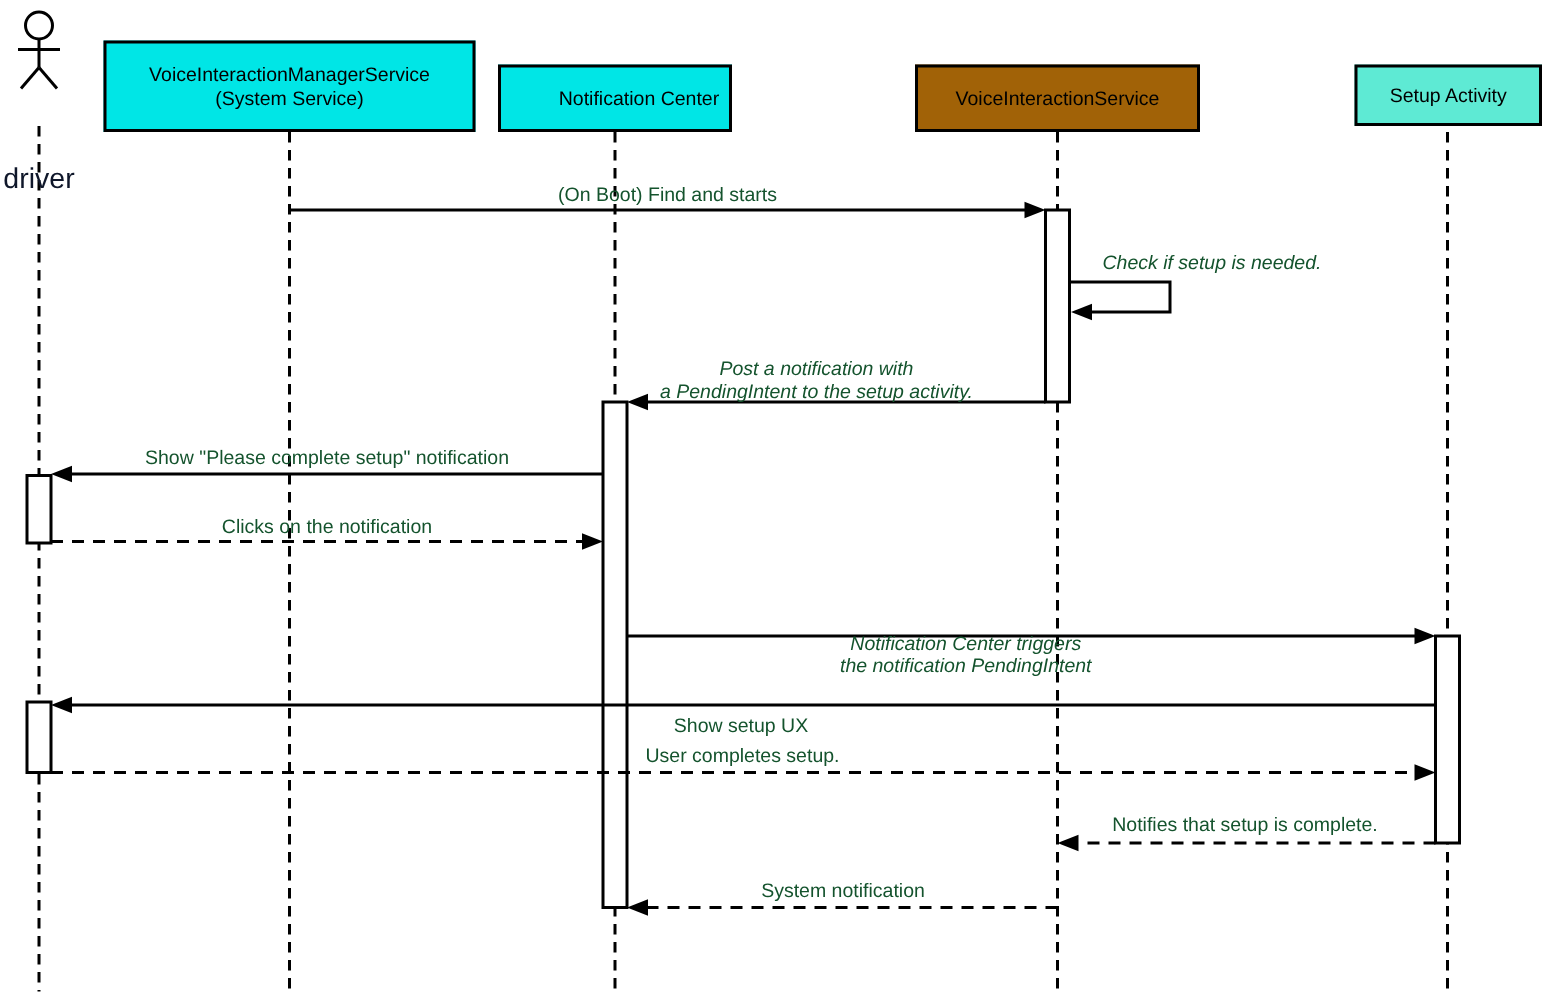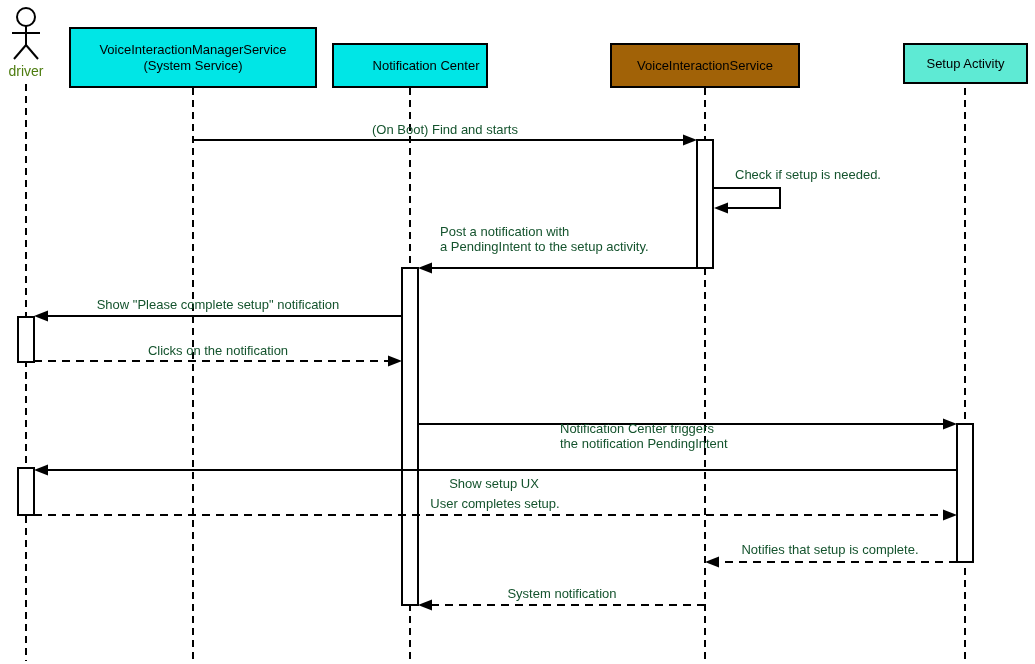--- a/index.html
+++ b/index.html
@@ -12,29 +12,29 @@
     display:flex;align-items:center;justify-content:center;
     text-align:center;
     font-size:13px;color:#000;
     white-space:pre-line;
     box-sizing:border-box;
     line-height:16px;
   }
   .actor-label{
     position:absolute;
     transform:translateX(-50%);
-    font-size:14px;color:#4d7c0f;
+    font-size:19px;color:#0f172a;margin-top:46px;
   }
   .msg{
     position:absolute;
     font-size:13px;line-height:15px;color:#14532d;
     white-space:pre-line;
   }
   .msg.center{transform:translateX(-50%);text-align:center;}
-  .msg.left{text-align:left;}
+  .msg.left{text-align:center;font-style:italic;}
 </style>
 </head>
 <body>
 
 <div class="canvas">
 
   <svg width="1035" height="664" viewBox="0 0 1035 664">
 
     <g stroke="#000" stroke-width="2" stroke-dasharray="7,5">
       <line x1="26" y1="84" x2="26" y2="661"></line>
@@ -122,21 +122,21 @@
   <div class="pbox" style="left: 332px; top: 43px; width: 156px; height: 45px; background-color: rgb(0, 230, 230); padding-left: 32px;">Notification Center</div>
 
   <div class="pbox" style="left: 610px; top: 43px; width: 190px; height: 45px; background-color: #a16207;">VoiceInteractionService</div>
 
   <div class="pbox" style="left: 903px; top: 43px; width: 125px; height: 41px; background-color: #5eead4;">Setup Activity</div>
 
   <div class="msg center" style="left:445px;top:122px;">(On Boot) Find and starts</div>
 
   <div class="msg left" style="left:735px;top:167px;">Check if setup is needed.</div>
 
-  <div class="msg left" style="left:440px;top:224px;">Post a notification with
+  <div class="msg left" style="left:440px;top:238px;">Post a notification with
 a PendingIntent to the setup activity.</div>
 
   <div class="msg center" style="left:218px;top:297px;">Show "Please complete setup" notification</div>
 
   <div class="msg center" style="left:218px;top:343px;">Clicks on the notification</div>
 
   <div class="msg left" style="left:560px;top:389px;margin-top:32px;">Notification Center triggers
 the notification PendingIntent</div>
 
   <div class="msg center" style="left:494px;top:476px;">Show setup UX</div>

